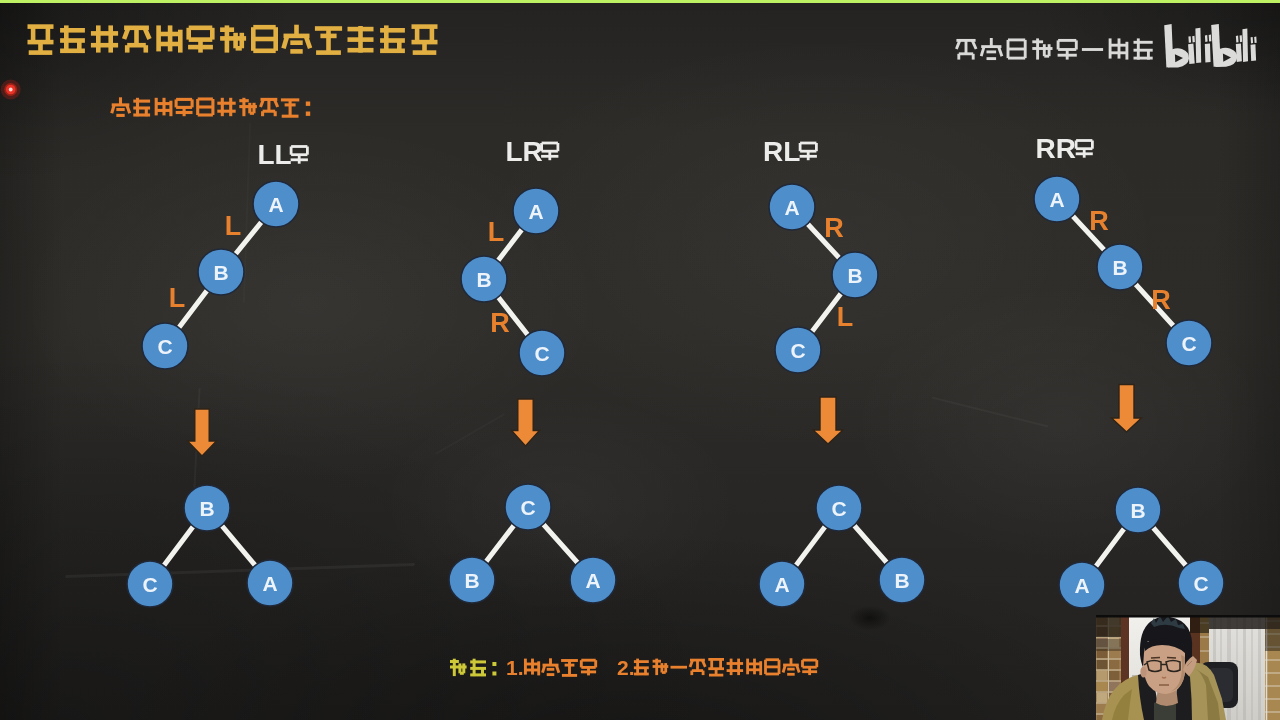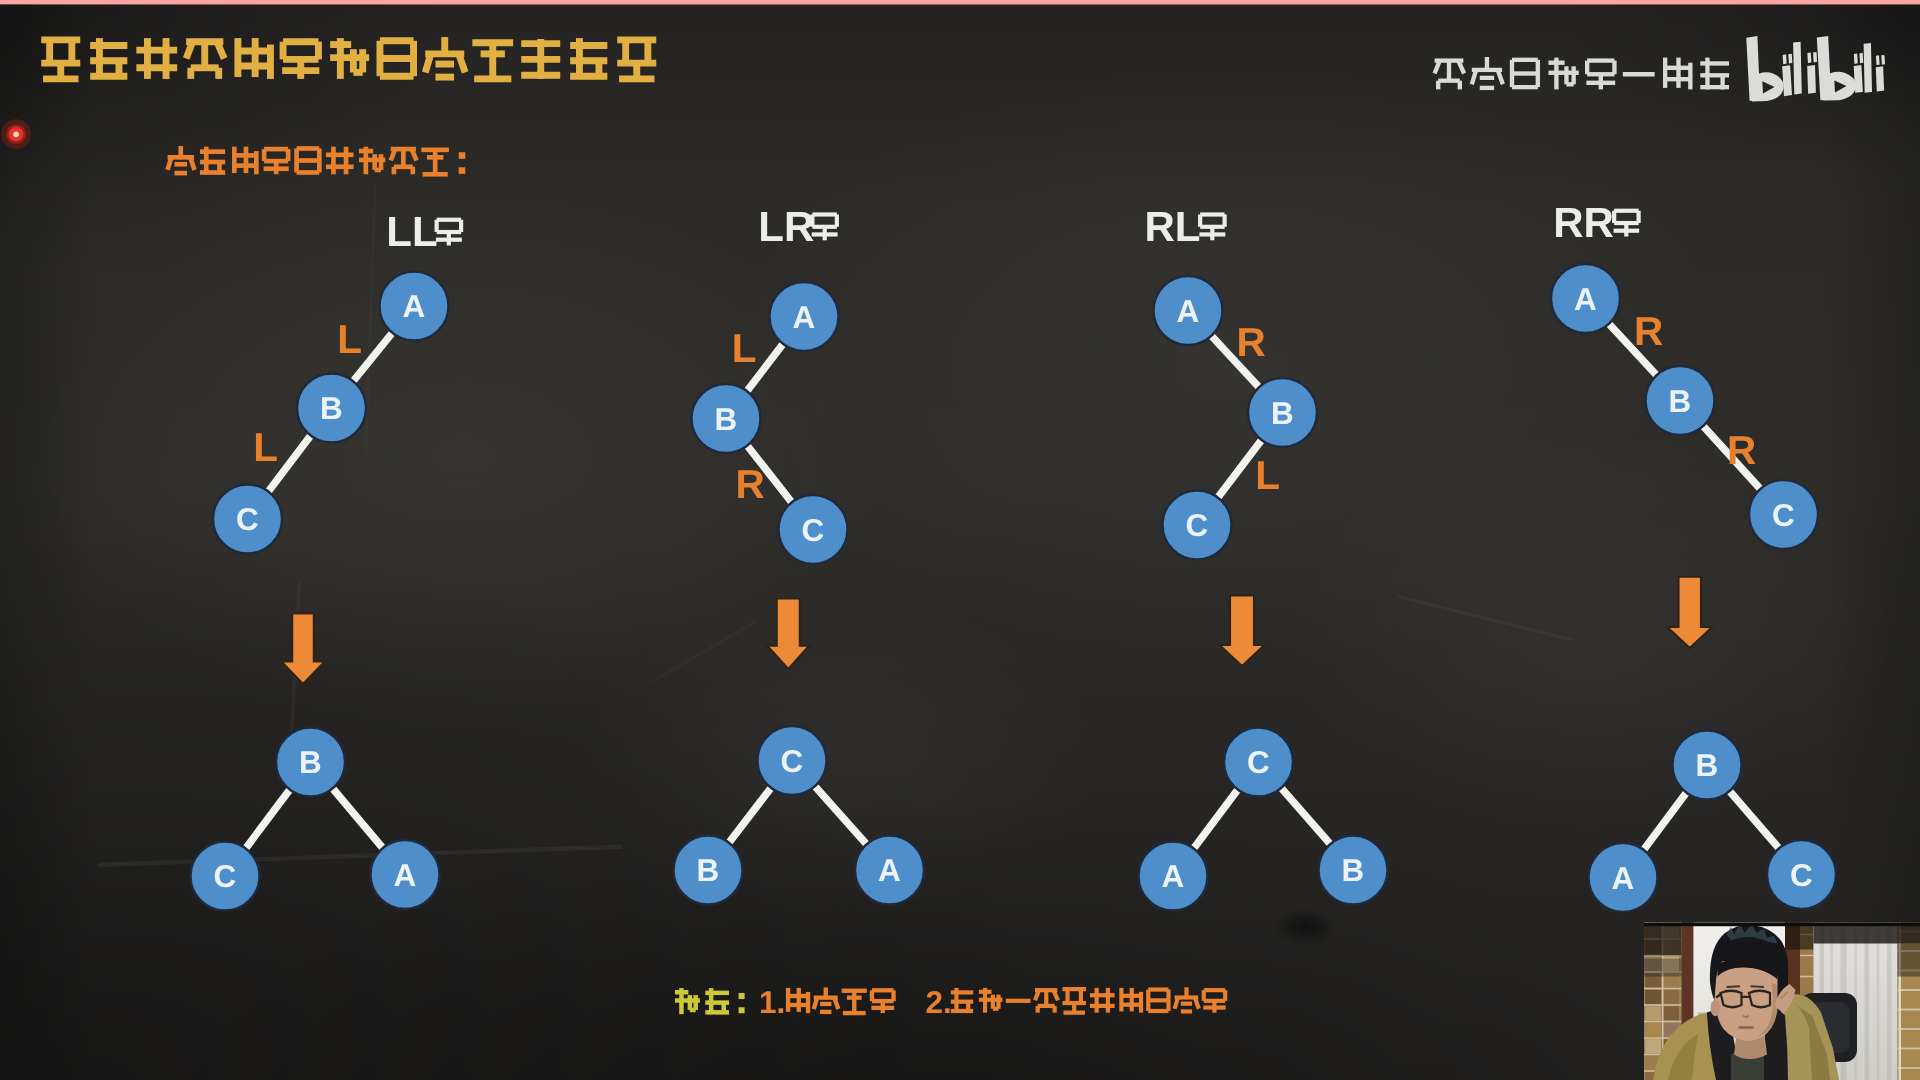--- a/index.html
+++ b/index.html
@@ -1,16 +1,16 @@
 <!DOCTYPE html>
 <html><head><meta charset="utf-8">
 <style>
   html,body{margin:0;padding:0;width:1280px;height:720px;overflow:hidden;background:#000;}
   *{box-sizing:border-box;font-family:"Liberation Sans",sans-serif;}
-  #stage{position:relative;width:1280px;height:516px;background:#fca5a5;}
+  #stage{position:relative;width:1280px;height:516px;background:#bef264;}
   #board{position:absolute;left:0;top:3px;width:1280px;height:717px;
     background:
       radial-gradient(420px 260px at 310px 300px, rgba(255,255,255,0.045), rgba(255,255,255,0) 70%),
       radial-gradient(500px 300px at 820px 240px, rgba(255,255,255,0.035), rgba(255,255,255,0) 70%),
       radial-gradient(300px 200px at 1060px 420px, rgba(255,255,255,0.04), rgba(255,255,255,0) 70%),
       radial-gradient(260px 160px at 560px 500px, rgba(255,255,255,0.03), rgba(255,255,255,0) 70%),
       radial-gradient(30px 18px at 870px 615px, rgba(0,0,0,0.5), rgba(0,0,0,0) 70%),
       radial-gradient(900px 500px at 60px 720px, rgba(0,0,0,0.30), rgba(0,0,0,0) 75%),
       radial-gradient(700px 300px at 640px 760px, rgba(0,0,0,0.32), rgba(0,0,0,0) 78%),
       radial-gradient(400px 240px at 0px 0px, rgba(0,0,0,0.3), rgba(0,0,0,0) 75%),

